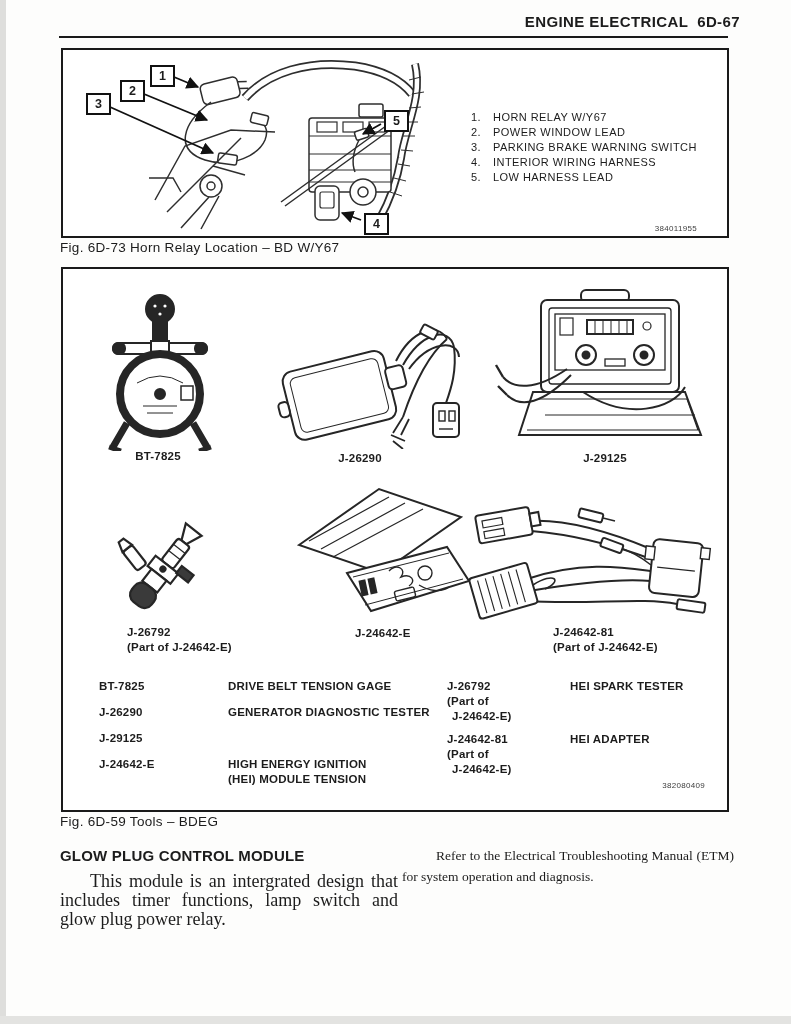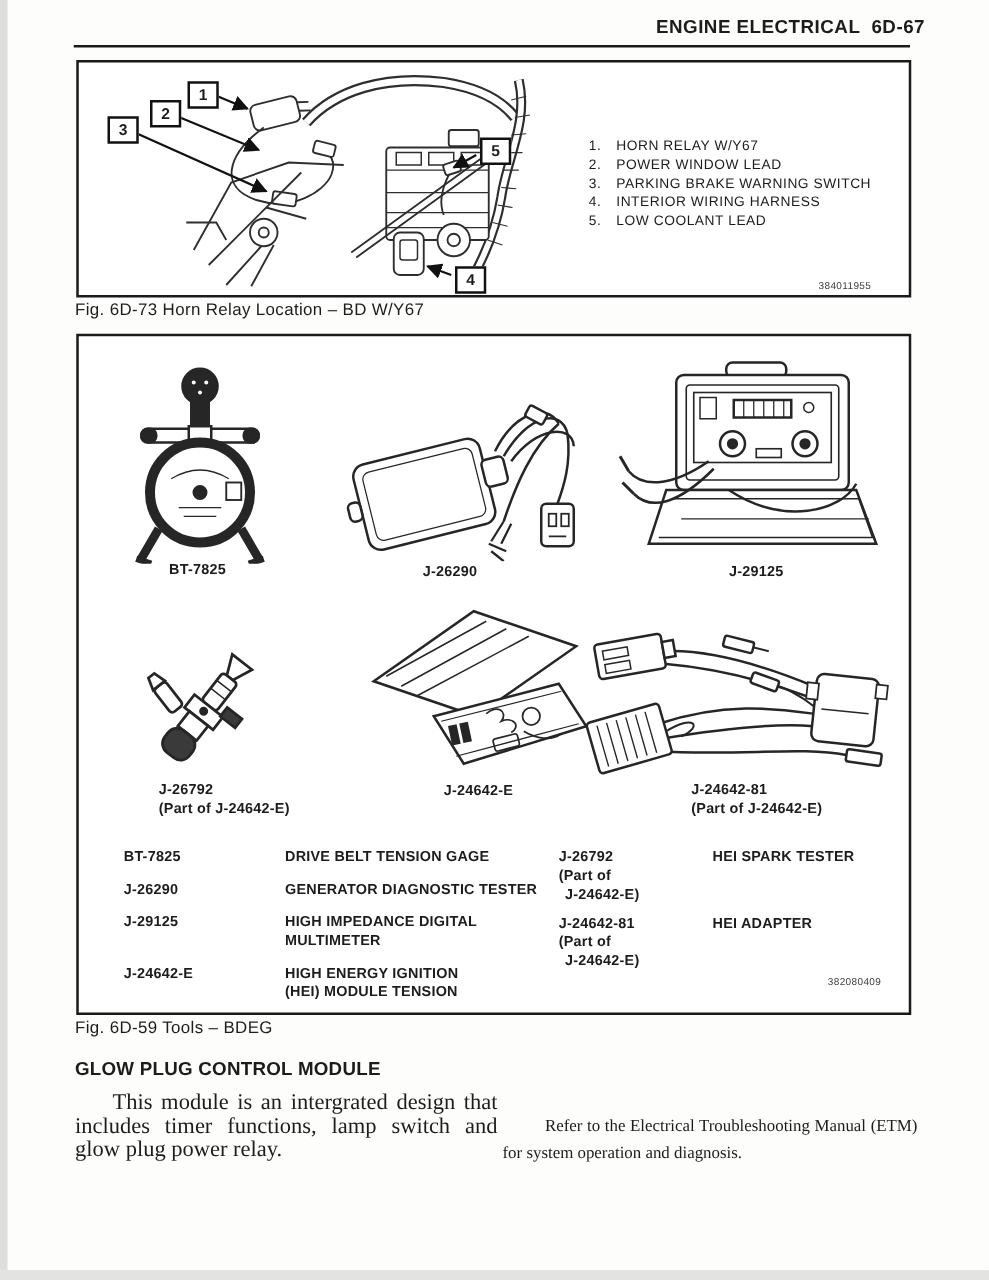--- a/index.html
+++ b/index.html
@@ -42,21 +42,21 @@
   .trow{display:flex;margin-bottom:11px;}
   #ttr .trow{margin-bottom:8px;}
   .tcode{width:98px;flex:none;}
   #ttr .tcode{width:92px;}
   .tdesc{flex:1;margin-left:31px;}
   .code3{padding-left:5px;}
 
   .section-heading{position:absolute;left:60px;top:847px;font-size:15px;font-weight:bold;letter-spacing:.2px;}
   .para{position:absolute;font-family:"Liberation Serif",serif;text-align:justify;}
   #para-left{left:60px;top:872px;width:338px;font-size:18px;line-height:19px;text-indent:30px;}
-  #para-right{left:402px;top:845px;width:332px;font-size:13.5px;line-height:21px;text-indent:34px;margin-top:45px;}
+  #para-right{left:402px;top:845px;width:332px;font-size:13.5px;line-height:21px;text-indent:34px;}
 </style>
 </head>
 <body>
 
 <div class="page">
   <div class="scan-edge-left"></div>
   <div class="scan-edge-bottom"></div>
 
   <div class="header-title">ENGINE ELECTRICAL  6D-67</div>
   <div class="header-rule"></div>
@@ -129,21 +129,21 @@
       <div class="legend-row">
           <span class="legend-num">3.</span>
           <span>PARKING BRAKE WARNING SWITCH</span>
         </div>
       <div class="legend-row">
           <span class="legend-num">4.</span>
           <span>INTERIOR WIRING HARNESS</span>
         </div>
       <div class="legend-row">
           <span class="legend-num">5.</span>
-          <span>LOW COOLANT LEAD</span>
+          <span>LOW HARNESS LEAD</span>
         </div>
     </div>
 
     <div class="photo-id">384011955</div>
   </div>
 
   <div class="figcaption" id="cap1">Fig. 6D-73 Horn Relay Location – BD W/Y67</div>
 
   <div class="figbox" id="fig2">
 
@@ -308,24 +308,20 @@
       <div class="trow">
         <div class="tcode">BT-7825</div>
         <div class="tdesc">DRIVE BELT TENSION GAGE</div>
       </div>
       <div class="trow">
         <div class="tcode">J-26290</div>
         <div class="tdesc">GENERATOR DIAGNOSTIC TESTER</div>
       </div>
       <div class="trow">
         <div class="tcode">J-29125</div>
-        <div class="tdesc">
-          <div>HIGH IMPEDANCE DIGITAL</div>
-          <div>MULTIMETER</div>
-        </div>
       </div>
       <div class="trow">
         <div class="tcode">J-24642-E</div>
         <div class="tdesc">
           <div>HIGH ENERGY IGNITION</div>
           <div>(HEI) MODULE TENSION</div>
         </div>
       </div>
     </div>
 

